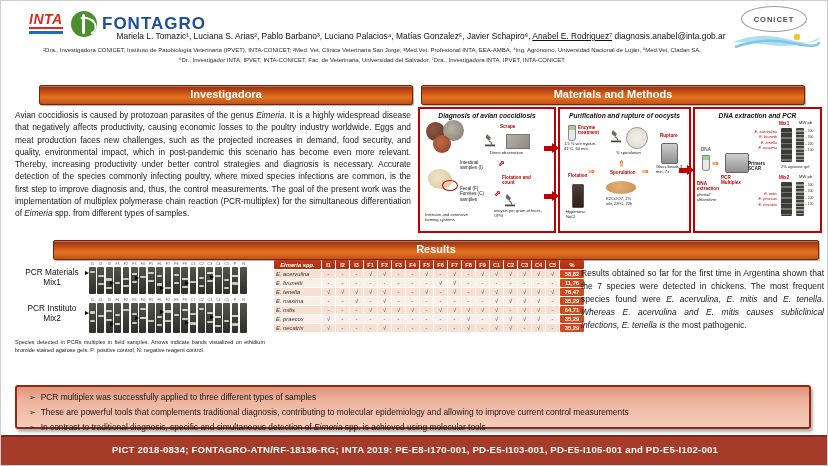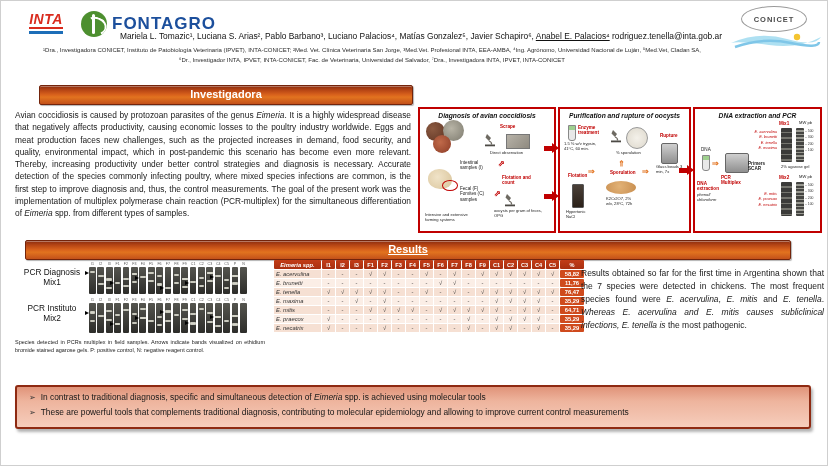--- a/index.html
+++ b/index.html
@@ -1,39 +1,39 @@
 <!DOCTYPE html>
 <html><head>
 <meta charset="utf-8">
 <style>
   html,body{margin:0;padding:0;background:#e8e8e8;}
   .poster{position:relative;width:828px;height:466px;background:#fff;font-family:"Liberation Sans",sans-serif;overflow:hidden;border:1px solid #cfcfcf;box-sizing:border-box;}
   
-  .inta{position:absolute;left:28px;top:11px;width:34px;text-align:center;}
+  .inta{position:absolute;left:28px;top:11px;width:34px;text-align:left;}
   .inta .word{color:#d92b1e;font-weight:bold;font-style:italic;font-size:14px;letter-spacing:.5px;line-height:14px;}
   .inta .bar-r{height:2px;background:#d92b1e;margin-top:1px;}
   .inta .bar-b{height:3px;background:#1d6eb8;margin-top:1.5px;}
-  .fontagro{position:absolute;left:80px;top:10px;display:flex;align-items:center;gap:5px;}
+  .fontagro{position:absolute;left:70px;top:10px;display:flex;align-items:center;gap:5px;}
   .fg-circle{width:26px;height:26px;border-radius:50%;background:#4d8f2f;position:relative;overflow:hidden;}
   .fg-circle::before{content:"";position:absolute;left:11px;top:3px;width:3px;height:20px;background:#fff;border-radius:2px;}
   .fg-circle::after{content:"";position:absolute;left:4px;top:6px;width:18px;height:14px;border:2px solid #fff;border-radius:50%;border-left-color:transparent;border-bottom-color:transparent;transform:rotate(20deg);}
   .fg-word{color:#1c4f9c;font-weight:bold;font-size:17px;letter-spacing:1px;}
   .title{position:absolute;left:195px;top:13px;width:445px;text-align:center;font-size:11.3px;font-weight:bold;color:#000;}
   .authors{position:absolute;left:110px;top:30px;width:620px;text-align:center;font-size:8.4px;color:#111;}
   .authors .ul{text-decoration:underline;}
   .affil{position:absolute;left:6px;width:730px;text-align:center;font-size:6px;color:#2b2b2b;}
   .affil1{top:46px;} .affil2{top:56px;}
   .conicet{position:absolute;right:6px;top:4px;width:92px;height:52px;}
   .con-roundel{position:absolute;right:14px;top:1px;width:64px;height:24px;border:1px solid #9a9a9a;border-radius:50%;background:#fff;display:flex;align-items:center;justify-content:center;font-size:7.5px;letter-spacing:1px;color:#4a4a4a;font-weight:bold;}
   .con-swoosh{position:absolute;right:0;top:24px;width:92px;height:27px;}
   
   .secbar{position:absolute;height:18px;border:1px solid #73240b;border-radius:2px;color:#fff;font-weight:bold;font-size:11px;text-align:center;line-height:17px;background:linear-gradient(180deg,#8a2c0e 0%,#b54414 22%,#d8611c 48%,#e2731f 62%,#c3511a 100%);box-shadow:inset 0 1px 0 rgba(255,255,255,.35),1px 1px 1px rgba(0,0,0,.3);}
   .bar-intro{left:38px;top:84px;width:372px;}
   .bar-methods{left:420px;top:84px;width:382px;}
-  .bar-results{left:24px;top:239px;width:764px;text-decoration:underline;}
+  .bar-results{left:52px;top:239px;width:764px;}
   .bar-conclusions{left:38px;top:362px;width:764px;}
   
   .intro-body{position:absolute;left:14px;top:108px;width:396px;font-size:8.35px;line-height:1.47;text-align:justify;color:#1a1a1a;}
   
   .methods{position:absolute;left:417px;top:106px;width:404px;height:128px;}
   .panel{position:absolute;top:0;height:122px;border:2px solid #c00000;background:#fff;box-sizing:content-box;}
   .p1{left:0;width:134px;} .p2{left:140px;width:129px;} .p3{left:275px;width:125px;}
   .ptitle{margin-top:3px;text-align:center;font-size:6.7px;font-weight:bold;font-style:italic;color:#111;}
   .tag{position:absolute;font-size:4.6px;color:#222;line-height:1.15;}
   .tag.red{color:#c00000;font-weight:bold;}
@@ -96,33 +96,34 @@
 
   <div class="inta">
     <div class="word">INTA</div>
     <div class="bar-r"></div>
     <div class="bar-b"></div>
   </div>
   <div class="fontagro">
     <div class="fg-circle"></div>
     <div class="fg-word">FONTAGRO</div>
   </div>
-  <div class="authors"><span>Mariela L. Tomazic¹, Luciana S. Arias², Pablo Barbano³, Luciano Palacios⁴, Matías Gonzalez⁵, Javier Schapiro⁶, </span><span class="ul">Anabel E. Palacios⁴</span><span> rodriguez.tenella@inta.gob.ar</span></div>
+  <div class="authors"><span>Mariela L. Tomazic¹, Luciana S. Arias², Pablo Barbano³, Luciano Palacios⁴, Matías Gonzalez⁵, Javier Schapiro⁶, </span><span class="ul">Anabel E. Rodriguez⁷</span><span> diagnosis.anabel@inta.gob.ar</span></div>
   <div class="affil affil1">¹Dra., Investigadora CONICET, Instituto de Patobiología Veterinaria (IPVET), INTA-CONICET; ²Med. Vet. Clínica Veterinaria San Jorge, ³Med.Vet. Profesional INTA, EEA-AMBA, ⁴Ing. Agrónomo, Universidad Nacional de Luján, ⁵Med.Vet, Cladan SA,</div>
   <div class="affil affil2">⁶Dr., Investigador INTA, IPVET, INTA-CONICET, Fac. de Veterinaria, Universidad del Salvador, ⁷Dra., Investigadora INTA, IPVET, INTA-CONICET</div>
   <div class="conicet">
     <div class="con-roundel">CONICET</div>
     <svg class="con-swoosh" viewBox="0 0 92 27">
       <path d="M2 14 Q30 2 58 10 T92 8 Q70 20 40 16 T2 14 Z" fill="#aee0f2"></path>
       <path d="M6 18 Q34 8 62 14 T90 13" stroke="#7fc6e8" stroke-width="2.5" fill="none"></path>
       <circle cx="68" cy="8" r="3.2" fill="#f4c430"></circle>
     </svg>
   </div>
 
   <div class="secbar bar-intro">Investigadora</div>
+  <div class="secbar bar-methods">Materials and Methods</div>
   <div class="secbar bar-results">Results</div>
 
   <div class="intro-body">Avian coccidiosis is caused by protozoan parasites of the genus <i>Eimeria</i>. It is a highly widespread disease that negatively affects productivity, causing economic losses to the poultry industry worldwide. Eggs and meat production faces new challenges, such as the projected increases in demand, food security, and quality, environmental impact, which in post-pandemic this scenario has become even more relevant. Thereby, increasing productivity under better control strategies and diagnosis is necessary. Accurate detection of the species commonly infecting poultry, where mixed species infections are common, is the first step to improve diagnosis and, thus, the control measurements. The goal of the present work was the implementation of multiplex polymerase chain reaction (PCR-multiplex) for the simultaneous differentiation of <i>Eimeria</i> spp. from different types of samples.</div>
 
   <div class="methods">
     <div class="panel p1">
       <div class="ptitle">Diagnosis of avian coccidiosis</div>
       <div class="photo ph1"></div>
       <div class="photo ph2"></div>
       <div class="photo ph3"></div>
@@ -219,21 +220,21 @@
           <div class="li-item">200</div>
           <div class="li-item">100</div>
         </div>
     </div>
 
     <div class="barrow" style="left:126px;top:36px;"></div>
     <div class="barrow" style="left:126px;top:84px;"></div>
     <div class="barrow" style="left:261px;top:58px;"></div>
   </div>
 
-  <div class="gel-label" style="left:18px;top:266px;">PCR Diagnosis Mix1</div>
+  <div class="gel-label" style="left:18px;top:266px;">PCR Materials Mix1</div>
   <div class="gel g1" style="left:88px;top:261px;">
       <div class="lane">
         <div class="lane-label">I1</div>
         <div class="lane-strip">
           <div class="band" style="top: 16%;"></div>
           <div class="band-arrow" style="top: 14%;"></div>
         </div>
       </div>
       <div class="lane">
         <div class="lane-label">I2</div>
@@ -681,22 +682,29 @@
         </tr>
       </tbody>
     </table>
 
   <div class="results-text">Results obtained so far for the first time in Argentina shown that the 7 species were detected in chickens. The most frequent species found were <i>E. acervulina</i>, <i>E. mitis</i> and <i>E. tenella</i>. <i>Whereas E. acervulina and E. mitis causes subliclinical infections, E. tenella is</i> the most pathogenic.</div>
 
   <div class="conc-box">
     <div>
         <div class="bullet">
           <span class="bchev"></span>
-          <span>In contrast to traditional diagnosis, specific and simultaneous detection of <i>Eimeria</i> spp. is achieved using molecular tools</span>
+          <span>PCR  multiplex was successfully applied to three different types of samples</span>
         </div>
         <div class="bullet">
           <span class="bchev"></span>
           <span>These are powerful tools that complements traditional diagnosis, contributing to molecular epidemiology and allowing to improve current control measurements</span>
         </div>
+        <div class="bullet">
+          <span class="bchev"></span>
+          <span>In contrast to traditional diagnosis, specific and simultaneous detection of <i>Eimeria</i> spp. is achieved using molecular tools</span>
+        </div>
       </div>
   </div>
 
+  <div class="footer">
+    <div class="footer-text">PICT 2018-0834;  FONTAGRO-ATN/RF-18136-RG; INTA 2019: PE-E8-I170-001, PD-E5-I103-001, PD-E5-I105-001 and PD-E5-I102-001</div>
+  </div>
 </div>
 
 </body></html>

